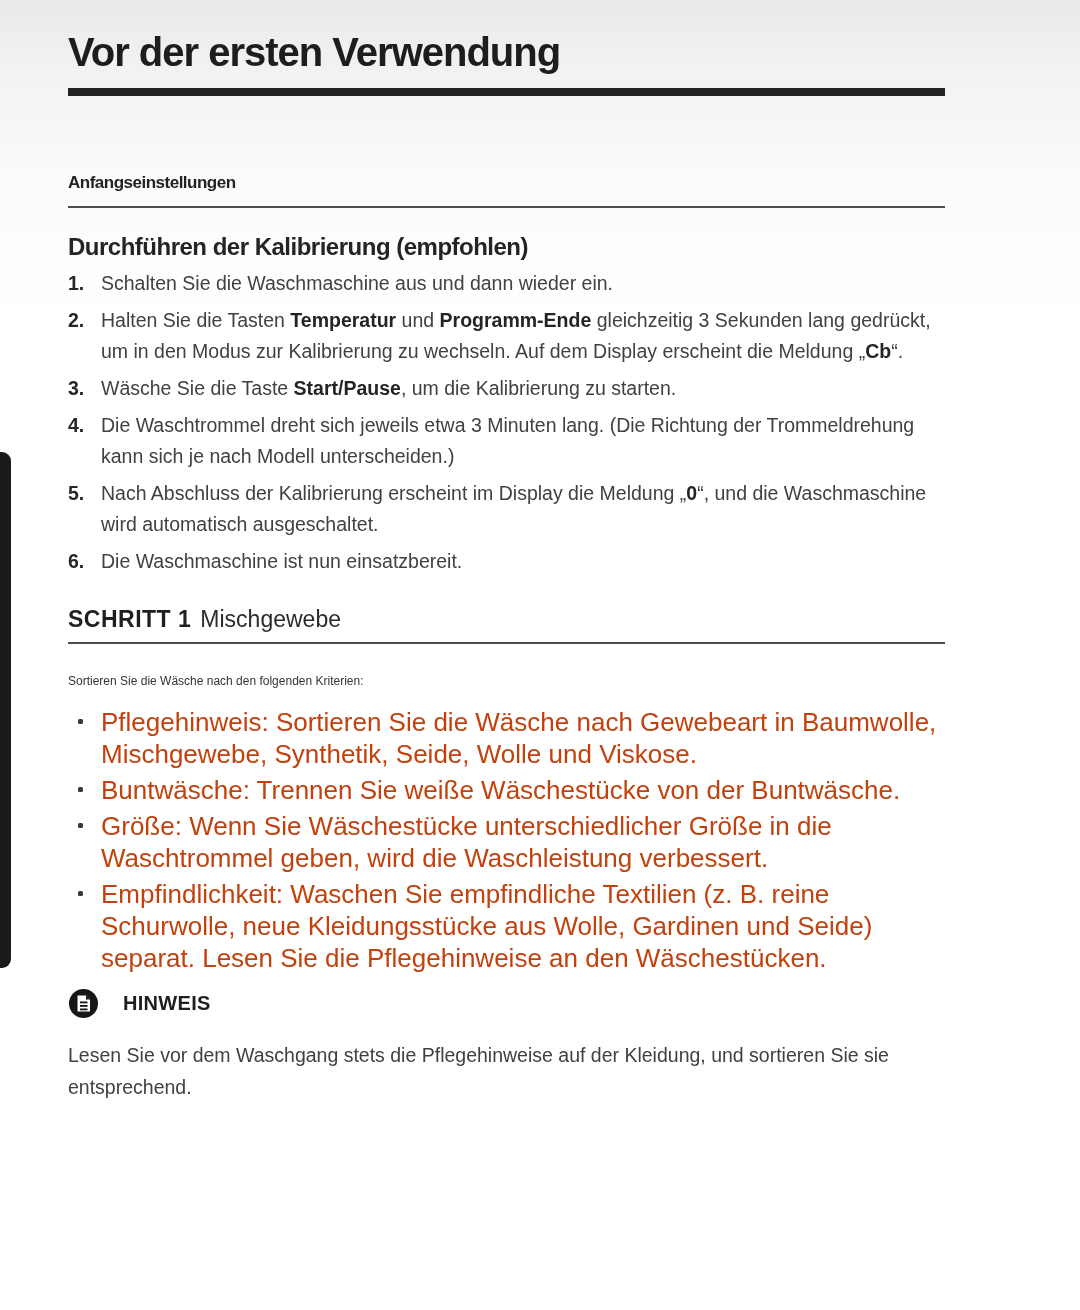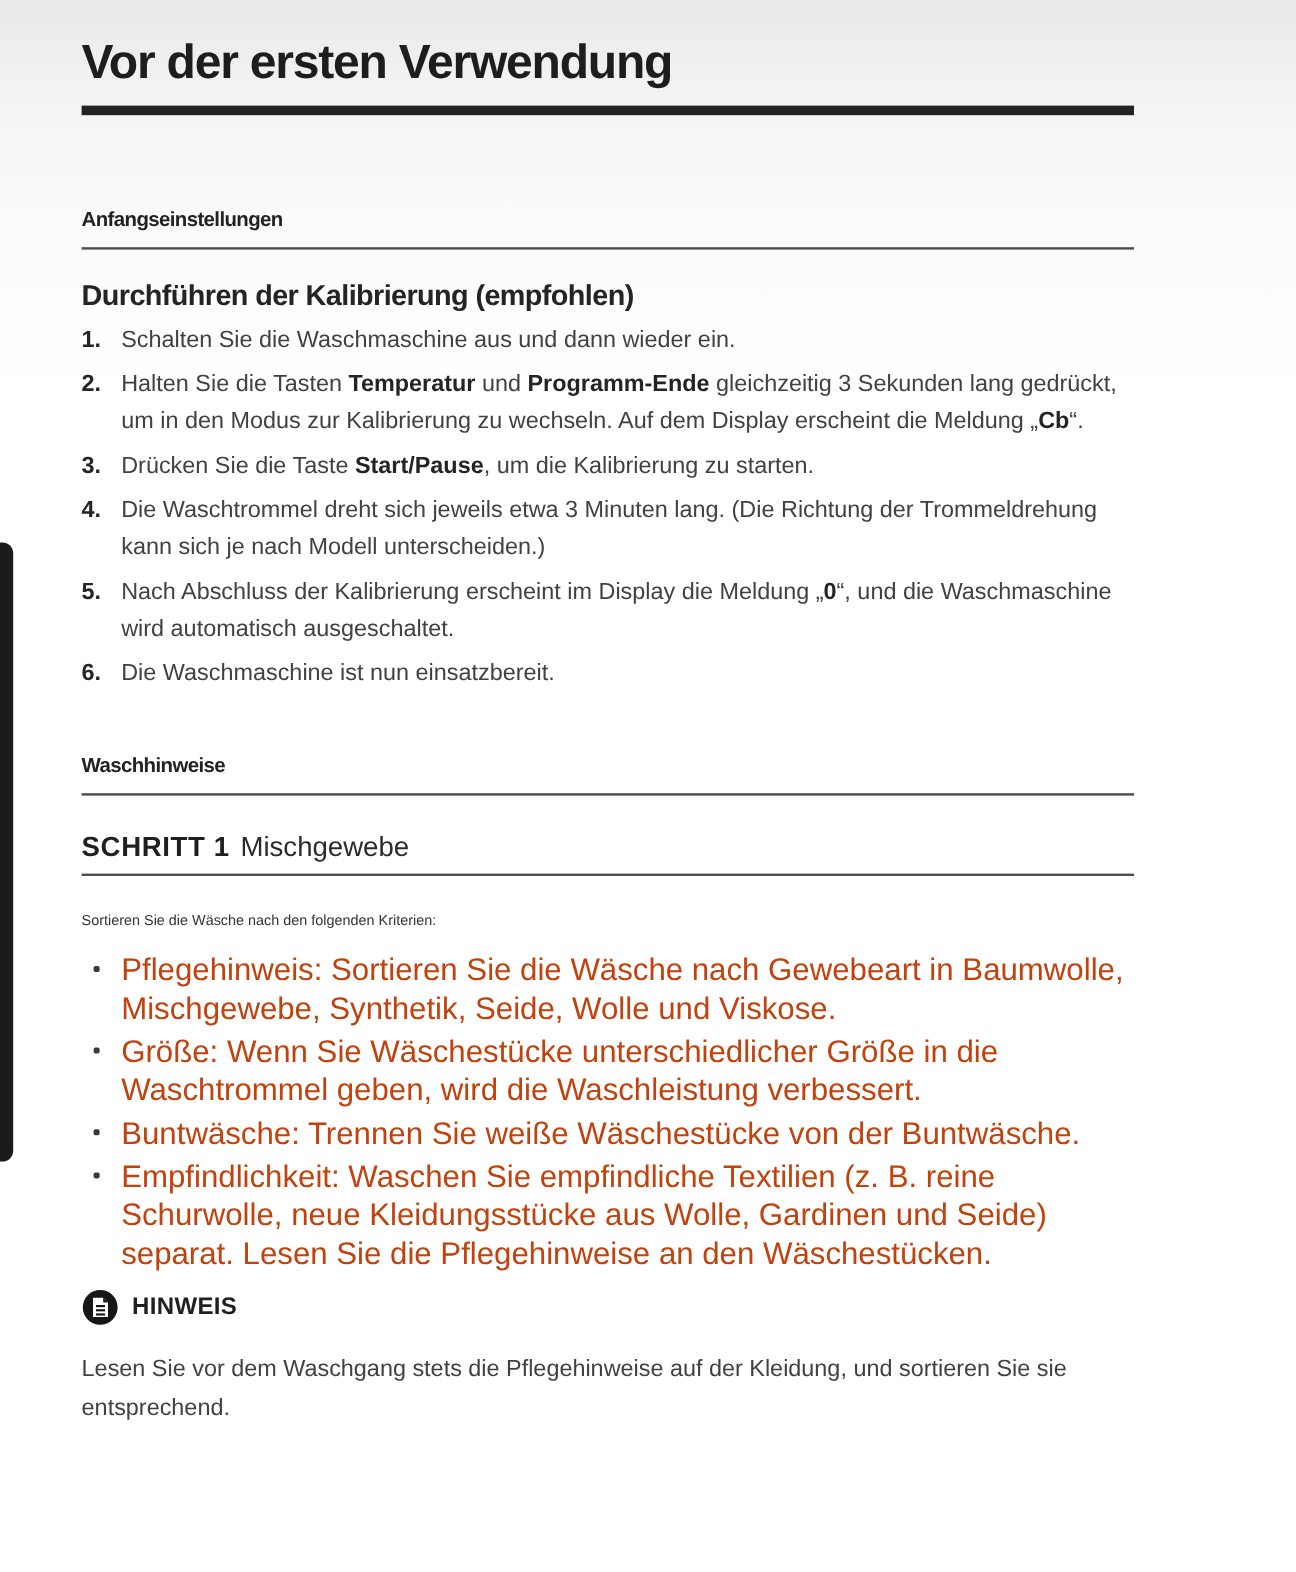--- a/index.html
+++ b/index.html
@@ -74,21 +74,21 @@
   .bullet-row { display:flex; font-size:26px; line-height:32px; margin-bottom:4px; color:#c2410c; }
   .bullet-marker { flex:0 0 33px; position:relative; }
   .bullet-marker::after {
     content:""; position:absolute; left:10px; top:13px;
     width:5px; height:5px; background:#3a3a3a; border-radius:1.5px;
   }
   .bullet-text { flex:1; }
 
   .note-header { margin-top:14px; display:flex; align-items:center; }
   .note-icon { width:31px; height:31px; flex:0 0 31px; }
-  .note-label { margin-left:11px; font-size:20px; font-weight:700; letter-spacing:0.3px; color:#1f1f1f; }
+  .note-label { margin-left:24px; font-size:20px; font-weight:700; letter-spacing:0.3px; color:#1f1f1f; }
   p.note-text { margin-top:20px; font-size:19.5px; line-height:32px; color:#414141; }
 
   .side-tab {
     position:absolute; left:0; top:452px;
     width:11px; height:516px;
     background:#1b1b1b;
     border-radius:0 9px 9px 0;
   }
 </style>
 </head>
@@ -110,56 +110,55 @@
     <div class="step-row">
       <span class="step-num">1.</span>
       <span class="step-text"><span>Schalten Sie die Waschmaschine aus und dann wieder ein.</span></span>
     </div>
     <div class="step-row">
       <span class="step-num">2.</span>
       <span class="step-text"><span>Halten Sie die Tasten </span><span class="b">Temperatur</span><span> und </span><span class="b">Programm-Ende</span><span> gleichzeitig 3 Sekunden lang gedrückt, um in den Modus zur Kalibrierung zu wechseln. Auf dem Display erscheint die Meldung „</span><span class="b">Cb</span><span>“.</span></span>
     </div>
     <div class="step-row">
       <span class="step-num">3.</span>
-      <span class="step-text"><span>Drücken Sie die Taste </span><span class="b">Start/Pause</span><span>, um die Kalibrierung zu starten.</span></span>
+      <span class="step-text"><span>Wäsche Sie die Taste </span><span class="b">Start/Pause</span><span>, um die Kalibrierung zu starten.</span></span>
     </div>
     <div class="step-row">
       <span class="step-num">4.</span>
       <span class="step-text"><span>Die Waschtrommel dreht sich jeweils etwa 3 Minuten lang. (Die Richtung der Trommeldrehung kann sich je nach Modell unterscheiden.)</span></span>
     </div>
     <div class="step-row">
       <span class="step-num">5.</span>
       <span class="step-text"><span>Nach Abschluss der Kalibrierung erscheint im Display die Meldung „</span><span class="b">0</span><span>“, und die Waschmaschine wird automatisch ausgeschaltet.</span></span>
     </div>
     <div class="step-row">
       <span class="step-num">6.</span>
       <span class="step-text"><span>Die Waschmaschine ist nun einsatzbereit.</span></span>
     </div>
   </div>
 
-  <h2 class="section-heading second">Waschhinweise</h2>
 
   <div class="step-banner">
     <span class="label">SCHRITT 1</span><span class="name">Mischgewebe</span>
   </div>
 
   <p class="lead">Sortieren Sie die Wäsche nach den folgenden Kriterien:</p>
 
   <div class="bullets">
     <div class="bullet-row">
       <span class="bullet-marker"></span>
       <span class="bullet-text">Pflegehinweis: Sortieren Sie die Wäsche nach Gewebeart in Baumwolle, Mischgewebe, Synthetik, Seide, Wolle und Viskose.</span>
     </div>
     <div class="bullet-row">
       <span class="bullet-marker"></span>
-      <span class="bullet-text">Größe: Wenn Sie Wäschestücke unterschiedlicher Größe in die Waschtrommel geben, wird die Waschleistung verbessert.</span>
+      <span class="bullet-text">Buntwäsche: Trennen Sie weiße Wäschestücke von der Buntwäsche.</span>
     </div>
     <div class="bullet-row">
       <span class="bullet-marker"></span>
-      <span class="bullet-text">Buntwäsche: Trennen Sie weiße Wäschestücke von der Buntwäsche.</span>
+      <span class="bullet-text">Größe: Wenn Sie Wäschestücke unterschiedlicher Größe in die Waschtrommel geben, wird die Waschleistung verbessert.</span>
     </div>
     <div class="bullet-row">
       <span class="bullet-marker"></span>
       <span class="bullet-text">Empfindlichkeit: Waschen Sie empfindliche Textilien (z. B. reine Schurwolle, neue Kleidungsstücke aus Wolle, Gardinen und Seide) separat. Lesen Sie die Pflegehinweise an den Wäschestücken.</span>
     </div>
   </div>
 
   <div class="note-header">
     <span class="note-icon">
       <svg width="31" height="31" viewBox="0 0 31 31">

